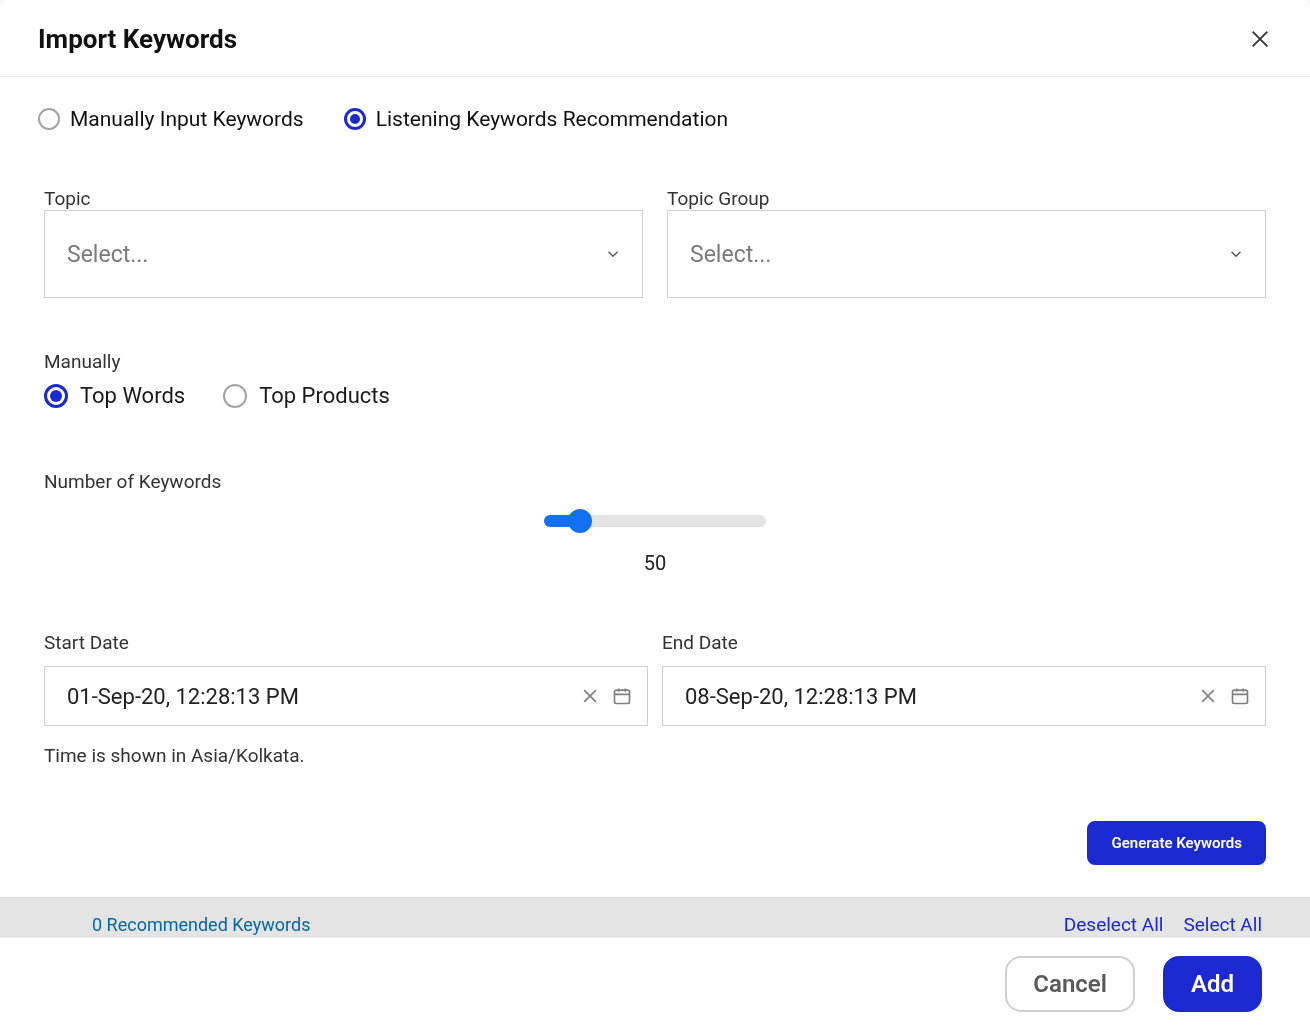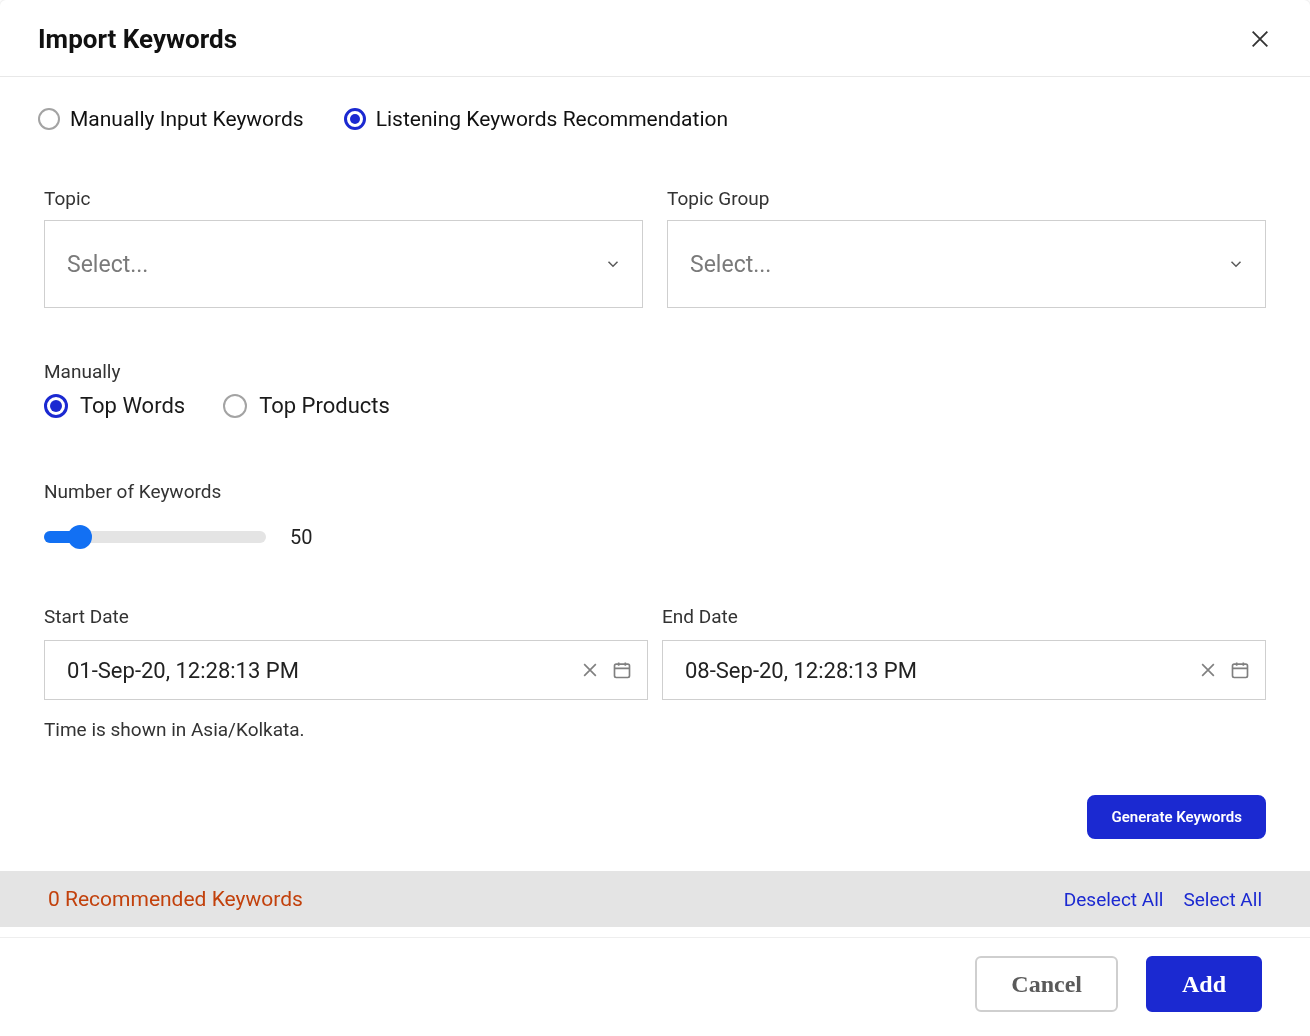--- a/index.html
+++ b/index.html
@@ -97,21 +97,21 @@
     }
     .form-grid {
       display: flex;
       gap: 24px;
       padding: 0 44px;
     }
     .form-col {
       flex: 1;
       display: flex;
       flex-direction: column;
-      gap: 10px;
+      gap: 0;
     }
     .field-label {
       font-size: 19px;
       color: #333;
     }
     .select-box {
       position: relative;
       height: 88px;
       border: 1px solid #cfcfcf;
       display: flex;
@@ -138,21 +138,21 @@
 
     .category-block { padding: 52px 44px 0 44px; }
     .category-row { display: flex; gap: 38px; margin-top: 10px; }
     .cat-opt { display: inline-flex; align-items: center; gap: 12px; cursor: pointer; }
     .cat-opt .radio-outer { width: 24px; height: 24px; }
     .cat-opt .radio-outer.selected { border-width: 3px; }
     .cat-opt .radio-inner { width: 12px; height: 12px; }
     .cat-label { font-size: 22px; }
 
     .slider-block { padding: 62px 44px 0 44px; }
-    .slider-row { display: flex; align-items: center; gap: 24px; margin-top: 22px; }
+    .slider-row { display: flex; align-items: center; gap: 24px; margin-top: 22px; flex-direction: column; }
     .slider-track {
       position: relative;
       width: 222px;
       height: 12px;
       background: #e4e4e4;
       border-radius: 6px;
     }
     .slider-fill {
       position: absolute;
       left: 0;
@@ -224,33 +224,33 @@
     .btn-secondary { background: #fff; color: #5a5a5a; border-color: #cfcfcf; }
 
     .reco-bar {
       background: #e4e4e4;
       display: flex;
       align-items: center;
       justify-content: space-between;
       padding: 16px 48px 16px 48px;
       margin-top: 0;
     }
-    .reco-count { font-size: 21px; color: #c2410c; }
+    .reco-count { font-size: 18px; color: #0369a1; margin-left: 44px; }
     .reco-actions { display: flex; gap: 20px; }
     .link { font-size: 19px; color: #1b29d1; cursor: pointer; }
 
     .modal-footer {
       border-top: 1px solid #eee;
       padding: 18px 48px 24px 48px;
       display: flex;
       justify-content: flex-end;
       gap: 28px;
       background: #fff;
     }
-    .modal-footer .btn { height: 56px; font-size: 24px; padding: 0 34px; border-radius: 6px; font-family: Liberation Serif, serif; }
+    .modal-footer .btn { height: 56px; font-size: 24px; padding: 0 26px; border-radius: 16px; }
   </style>
 </head>
 <body>
 
 <div class="modal">
 
   <div class="modal-header">
     <div class="modal-title">Import Keywords</div>
     <div class="close-btn">
       <svg viewBox="0 0 24 24" fill="none" stroke-width="2">

